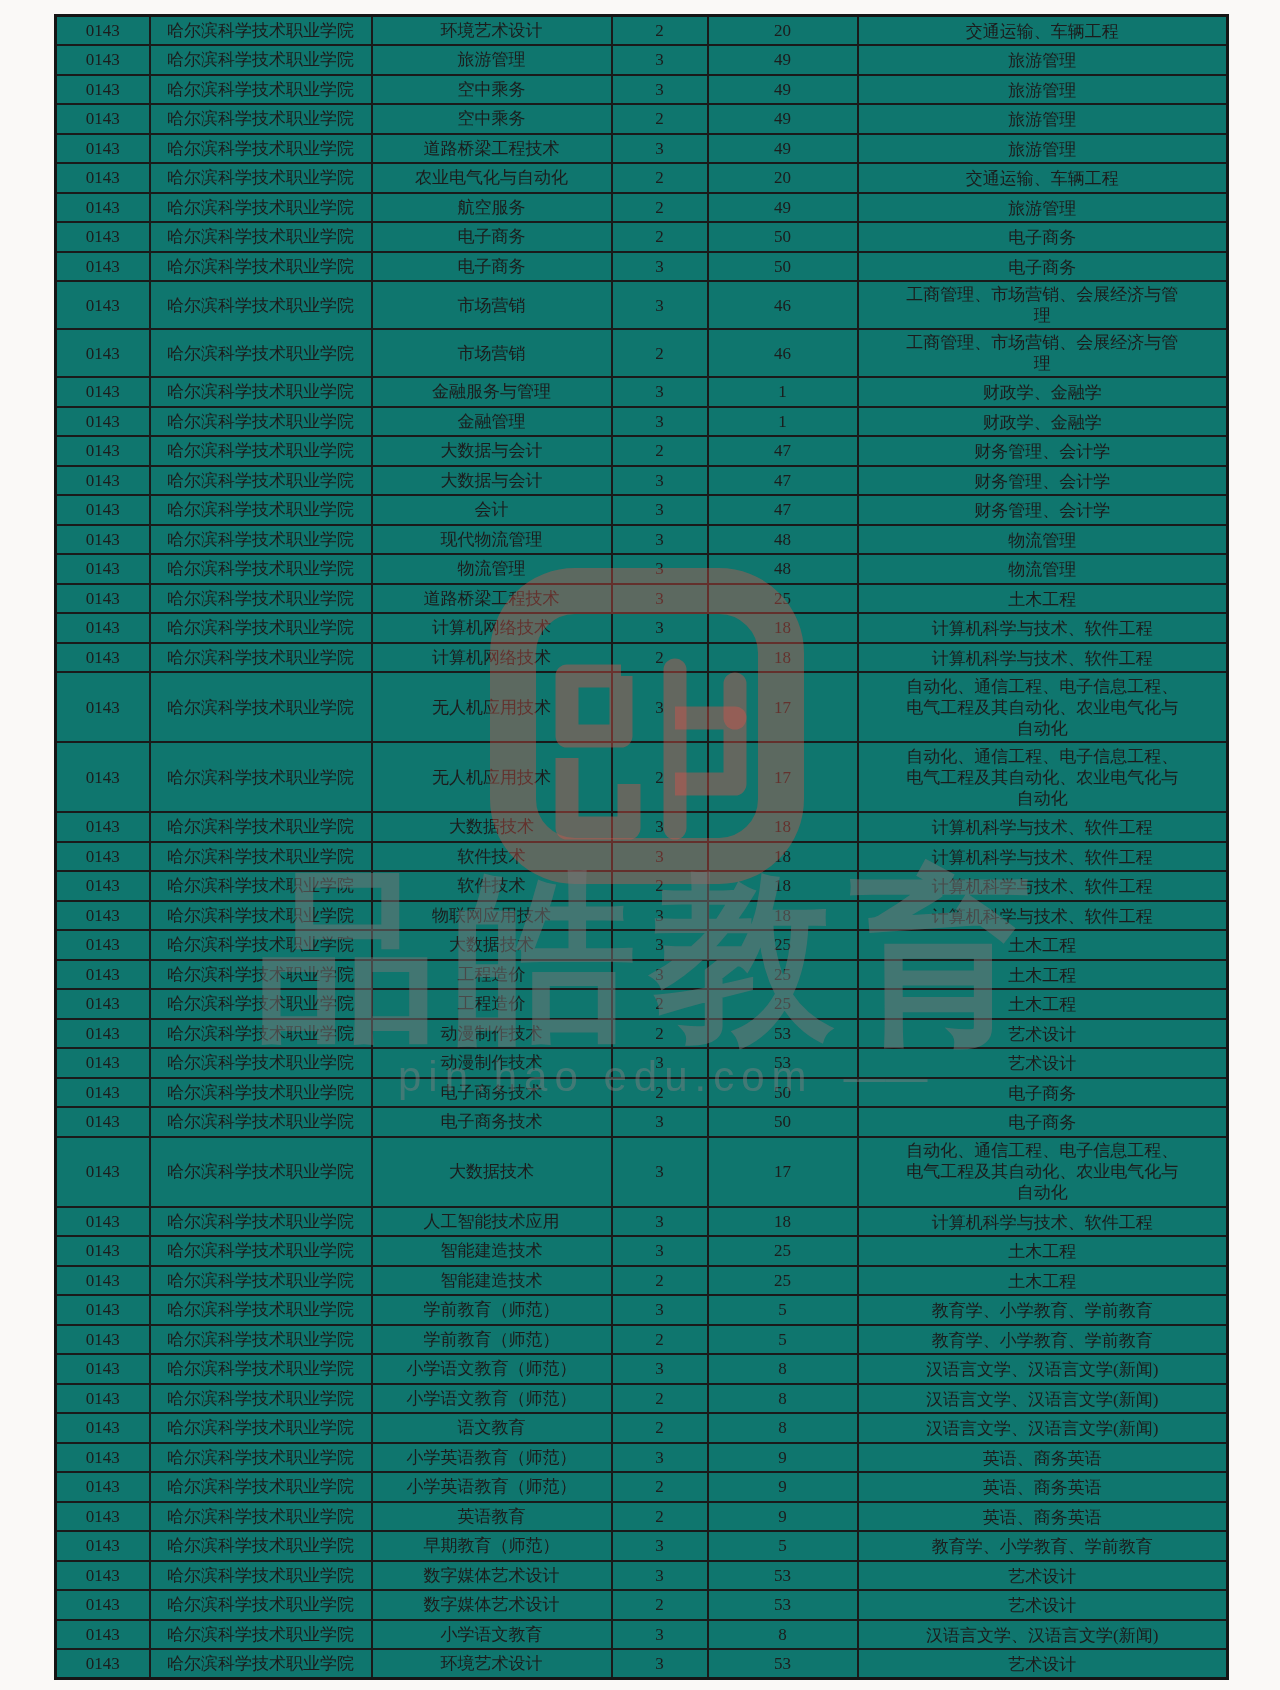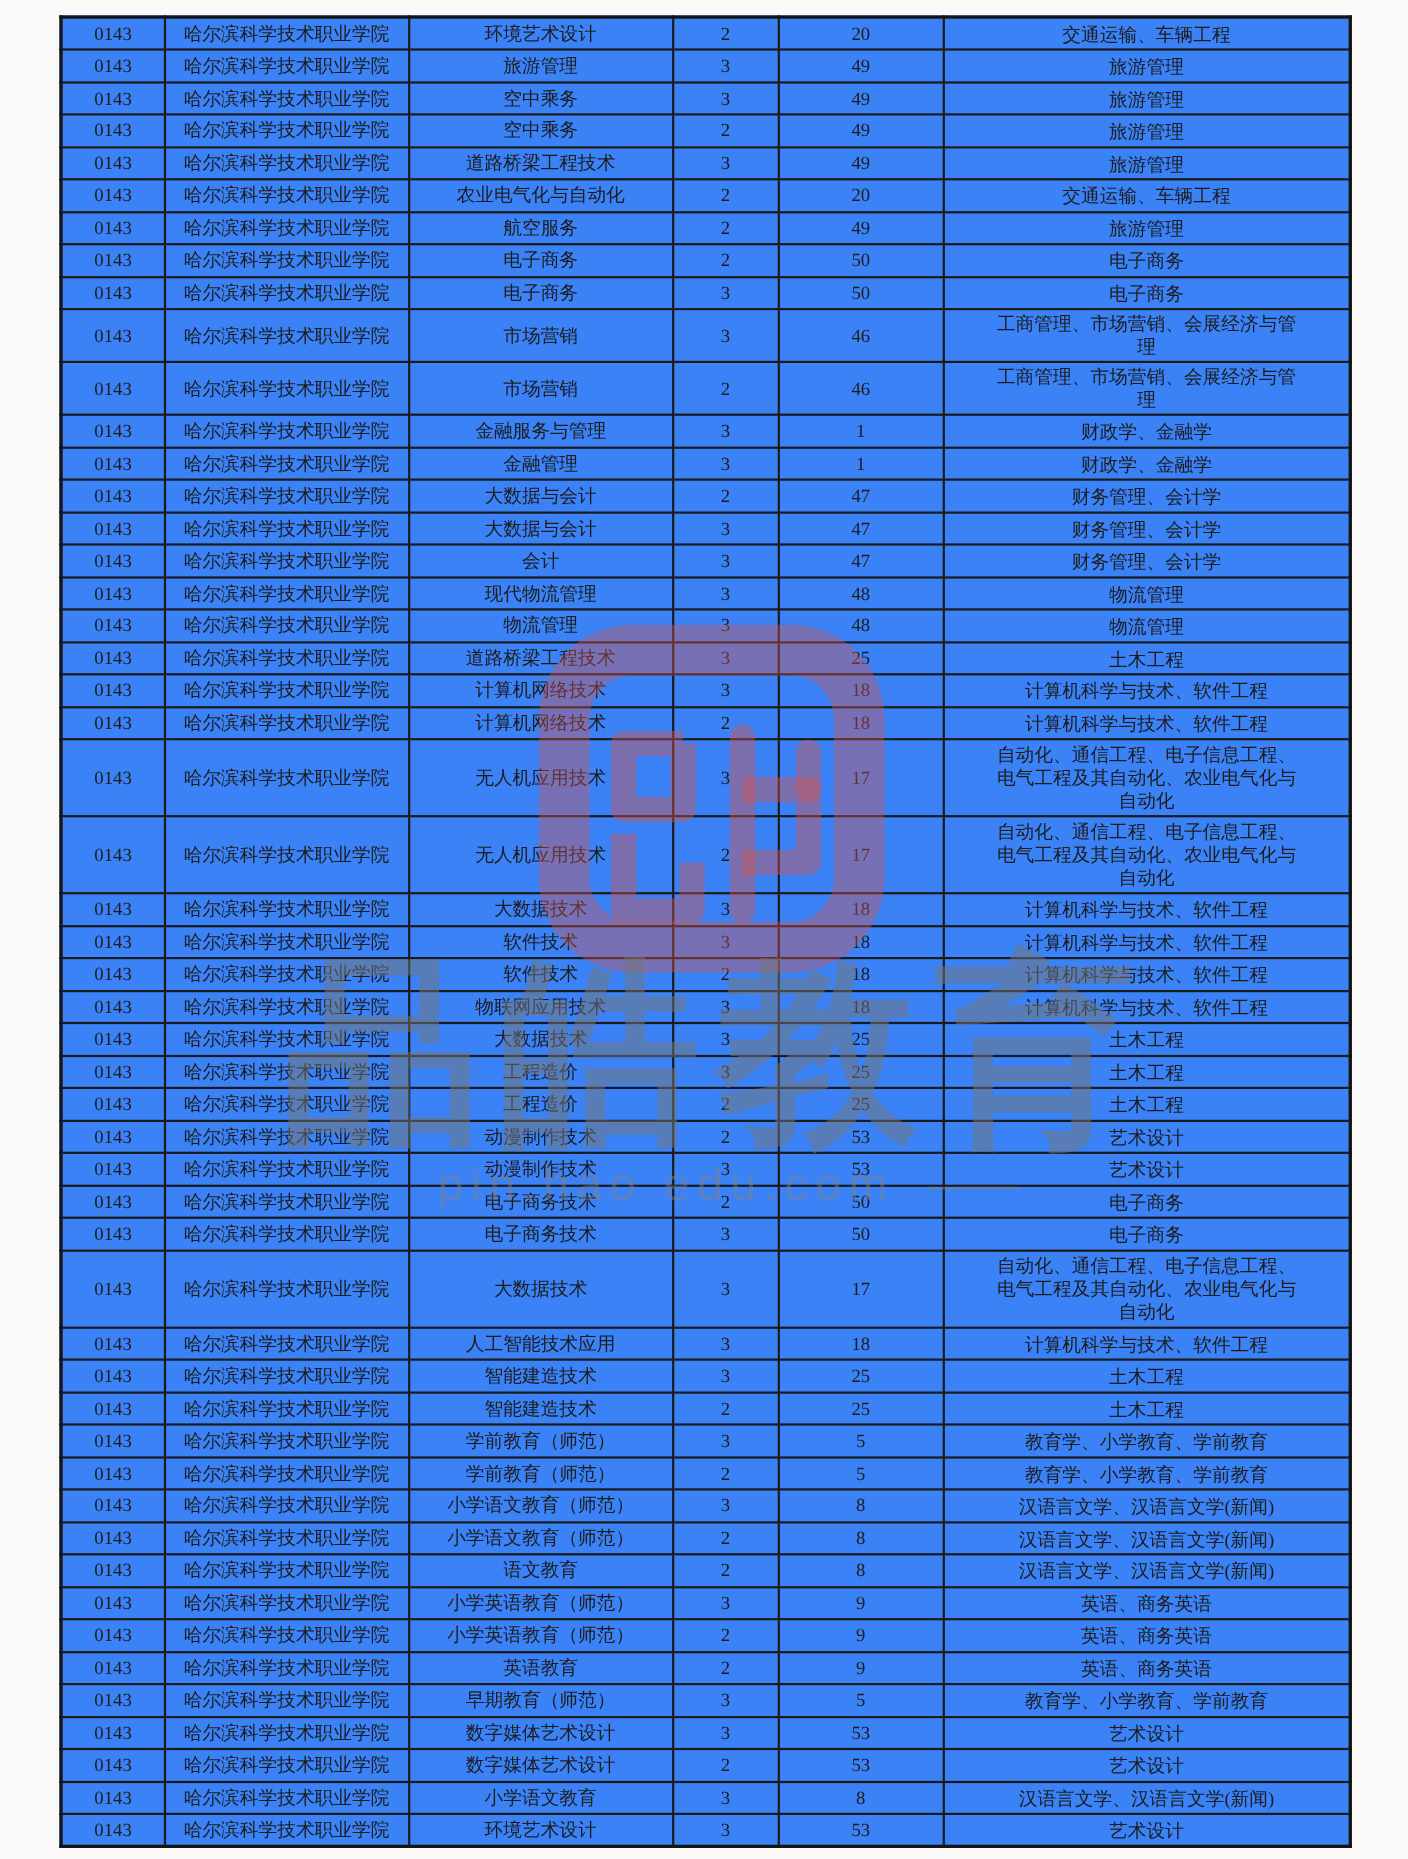--- a/index.html
+++ b/index.html
@@ -9,21 +9,21 @@
     position:relative;
     overflow:hidden;
     font-family:"Liberation Serif","DejaVu Serif",serif;
     color:#1c1c1c;
   }
   .page{position:absolute;inset:0;}
   table.doc{
     position:absolute;left:54px;top:14px;
     border-collapse:collapse;
     table-layout:fixed;
-    background:#3b82f6;
+    background:#0f766e;
     border:3px solid #151515;
   }
   table.doc td{
     border:2px solid #1a1a1a;
     font-size:17px;
     line-height:21px;
     vertical-align:middle;
     text-align:center;
     padding:1px 4px;
     overflow:hidden;

